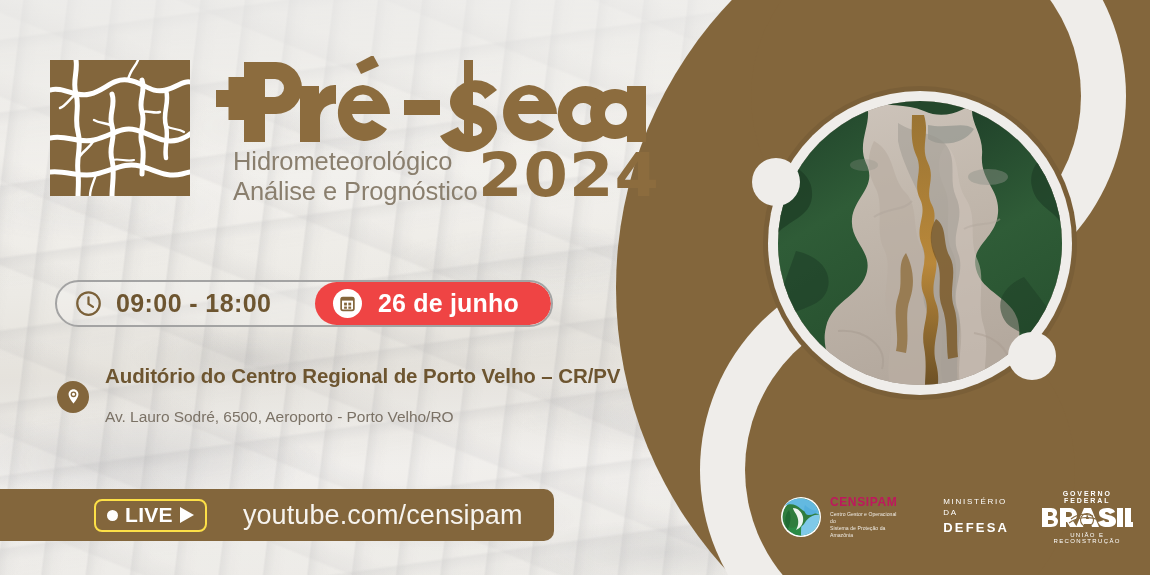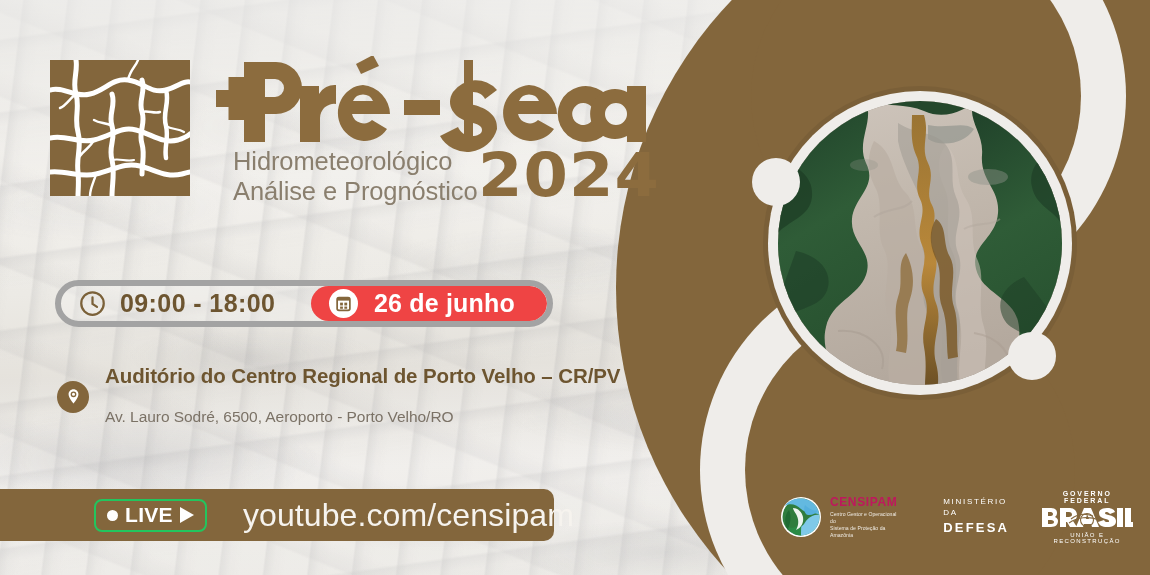--- a/index.html
+++ b/index.html
@@ -174,21 +174,21 @@
     color: #8a7f6e;
     letter-spacing: -.1px;
   }
 
   
   .pill {
     position: absolute;
     left: 55px; top: 280px;
     width: 498px; height: 47px;
     border-radius: 24px;
-    border: 6px solid #a3a3a3;
+    border: 2px solid #a3a3a3;
     box-sizing: border-box;
     overflow: hidden;
     display: flex;
     align-items: stretch;
     background: rgba(255,255,255,.20);
   }
   .pill-left {
     display: flex; align-items: center; gap: 14px;
     padding: 0 24px 0 18px;
   }
@@ -240,38 +240,38 @@
   .live-bar {
     position: absolute;
     left: 0; top: 489px;
     width: 554px; height: 52px;
     background: #83663c;
     border-radius: 0 10px 10px 0;
     display: flex; align-items: center;
   }
   .live-chip {
     margin-left: 94px;
-    border: 2px solid #22c55e;
+    border: 2px solid #fde047;
     border-radius: 8px;
     height: 33px;
     padding: 0 11px;
     display: flex; align-items: center; gap: 7px;
     box-sizing: border-box;
   }
   .live-dot { width: 11px; height: 11px; border-radius: 50%; background:#fff; }
   .live-word { font-size: 21px; font-weight: 700; color: #fff; letter-spacing: .3px; }
   .live-play {
     width: 0; height: 0;
     border-left: 14px solid #fff;
     border-top: 8px solid transparent;
     border-bottom: 8px solid transparent;
   }
   .live-url {
     margin-left: 36px;
-    font-size: 32px; color: #f6f3ee; letter-spacing: .1px;
+    font-size: 27px; color: #f6f3ee; letter-spacing: .1px;
   }
 
   
   .logos {
     position: absolute;
     left: 780px; top: 488px;
     width: 350px; height: 58px;
     display: flex; align-items: center;
   }
   .censipam { display: flex; align-items: center; gap: 8px; }

